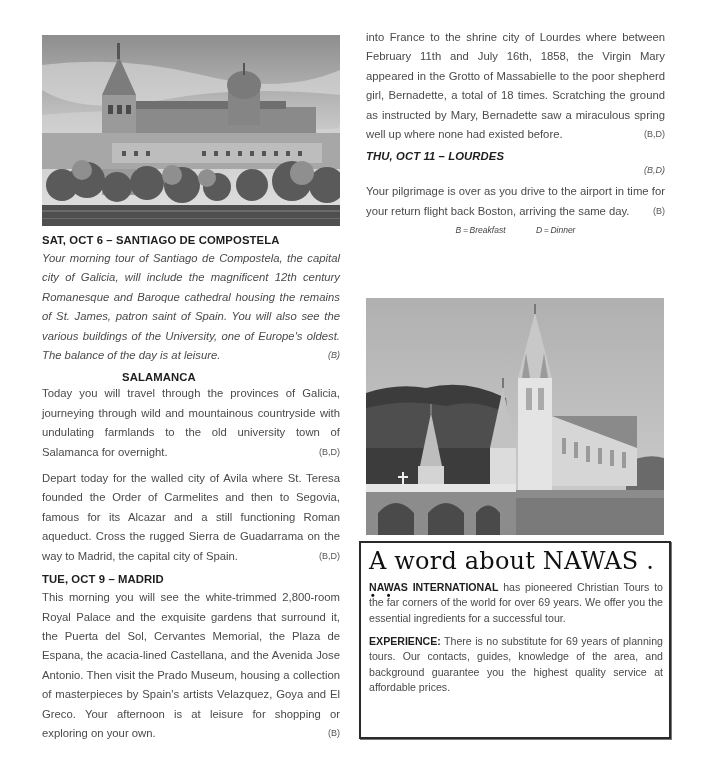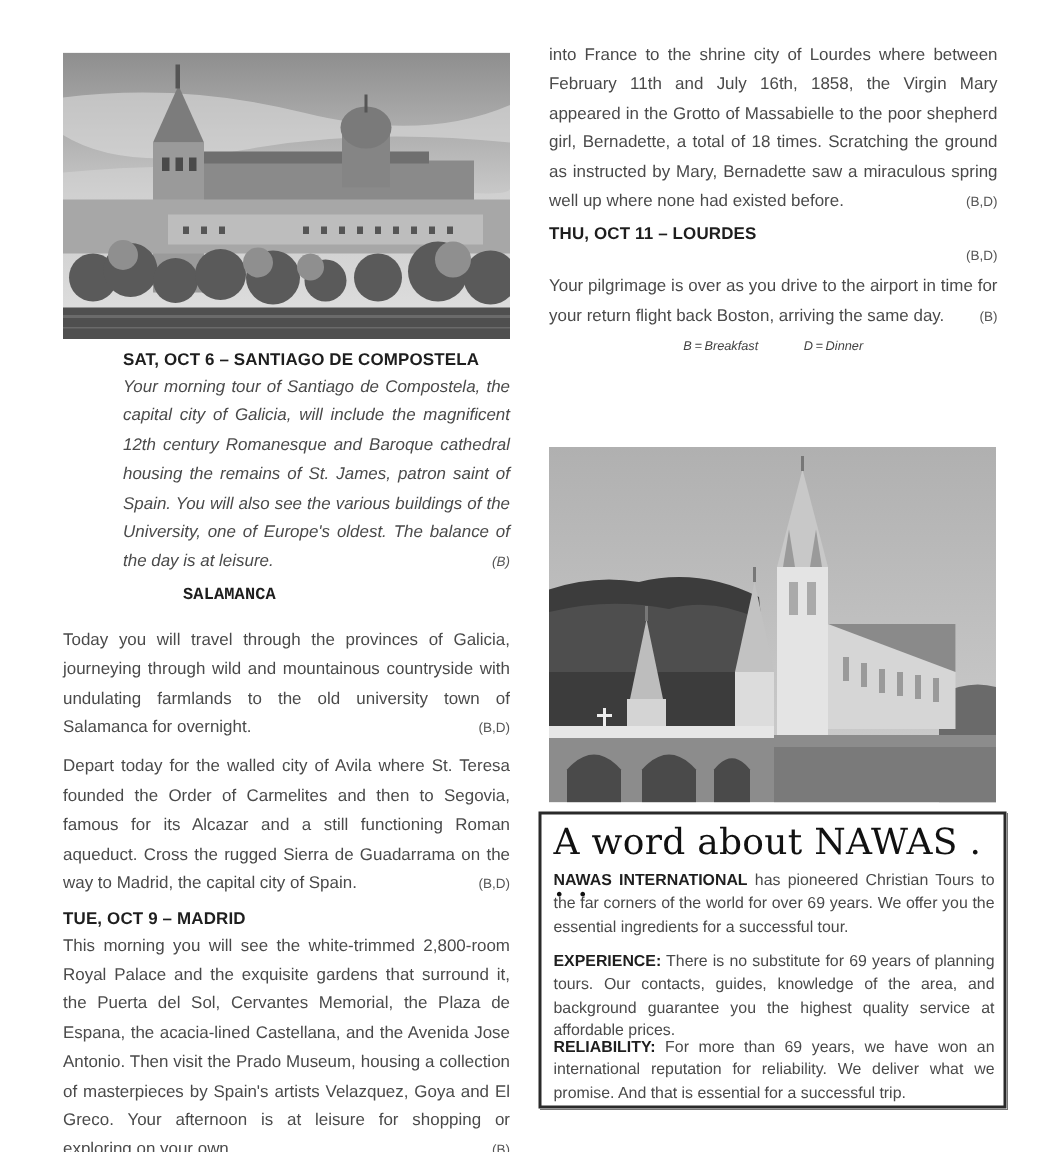--- a/index.html
+++ b/index.html
@@ -5,21 +5,21 @@
   html, body { margin: 0; padding: 0; background: #ffffff; }
   body { width: 706px; height: 768px; position: relative; overflow: hidden;
          font-family: "Liberation Sans", sans-serif; color: #3a3a3a; }
   .col { position: absolute; }
   #col-left { left: 42px; top: 35px; width: 298px; }
   #col-right { left: 366px; top: 28px; width: 299px; }
   .photo { position: relative; overflow: hidden; }
   .day { margin: 0; }
   .day h3 { margin: 0; font-size: 11.3px; font-weight: bold; color: #1e1e1e;
             line-height: 13px; letter-spacing: 0.1px; }
-  .day h3 .indent { display: block; padding-left: 80px; font-family: Liberation Mono, monospace; }
+  .day h3 .indent { display: block; padding-left: 80px; }
   .day p { margin: 0; font-size: 11.3px; line-height: 19.4px; text-align: justify;
            text-align-last: left; color: #4a4a4a; }
   .meal { float: right; font-size: 9px; color: #555; }
   .meal-line { display: block; text-align: right; font-size: 9px; color: #555; line-height: 14px; }
   .legend { font-size: 8.5px; font-style: italic; color: #444; text-align: center; margin-top: 4px; }
   .legend span { margin: 0 14px; }
   #nawas-box { position: absolute; left: 359px; top: 541px; width: 308px; height: 194px;
                border: 2px solid #2a2a2a; box-shadow: 1px 1px 0 #777; padding: 0; }
   #nawas-box h2 { margin: 0; position: absolute; left: 8px; top: 4px;
                   font-family: "DejaVu Serif", serif; font-weight: normal; font-size: 24px;
@@ -93,33 +93,33 @@
           <circle cx="260" cy="138" r="12"></circle>
           <circle cx="40" cy="135" r="10"></circle>
       </g>
 
       <rect x="0" y="170" width="298" height="21" fill="#4f4f4f"></rect>
       <rect x="0" y="175" width="298" height="2" fill="#6a6a6a"></rect>
       <rect x="0" y="183" width="298" height="1" fill="#6a6a6a"></rect>
     </svg>
   </div>
 
-  <div class="day" style="margin-top:8px;margin-left:40px;">
+  <div class="day" style="margin-top:8px;">
     <h3>SAT, OCT 6 – SANTIAGO DE COMPOSTELA</h3>
     <p style="margin-top:2px;font-style:italic;">
       <span>Your morning tour of Santiago de Compostela, the capital city of Galicia, will include the magnificent 12th century Romanesque and Baroque cathedral housing the remains of St. James, patron saint of Spain. You will also see the various buildings of the University, one of Europe's oldest. The balance of the day is at leisure.</span>
       <span class="meal">(B)</span>
     </p>
   </div>
 
   <div class="day" style="margin-top:6px;">
     <h3>
       <span class="indent">SALAMANCA</span>
     </h3>
-    <p style="margin-top:14px;">
+    <p style="margin-top:0;">
       <span>Today you will travel through the provinces of Galicia, journeying through wild and mountainous countryside with undulating farmlands to the old university town of Salamanca for overnight.</span>
       <span class="meal">(B,D)</span>
     </p>
   </div>
 
   <div class="day" style="margin-top:7px;">
     <p style="margin-top:2px;">
       <span>Depart today for the walled city of Avila where St. Teresa founded the Order of Carmelites and then to Segovia, famous for its Alcazar and a still functioning Roman aqueduct. Cross the rugged Sierra de Guadarrama on the way to Madrid, the capital city of Spain.</span>
       <span class="meal">(B,D)</span>
     </p>
@@ -136,21 +136,21 @@
 </div>
 
 <div id="col-right" class="col">
   <div class="day">
     <p>
       <span>into France to the shrine city of Lourdes where between February 11th and July 16th, 1858, the Virgin Mary appeared in the Grotto of Massabielle to the poor shepherd girl, Bernadette, a total of 18 times. Scratching the ground as instructed by Mary, Bernadette saw a miraculous spring well up where none had existed before.</span>
       <span class="meal">(B,D)</span>
     </p>
   </div>
 
-  <div class="day" style="margin-top:6px;">
+  <div class="day" style="margin-top:6px;font-style:italic;">
     <h3>THU, OCT 11 – LOURDES</h3>
     <span class="meal-line">(B,D)</span>
   </div>
 
   <div class="day" style="margin-top:5px;">
     <p style="margin-top:2px;">
       <span>Your pilgrimage is over as you drive to the airport in time for your return flight back Boston, arriving the same day.</span>
       <span class="meal">(B)</span>
     </p>
   </div>
@@ -216,16 +216,13 @@
 </div>
 
 <div id="nawas-box">
   <h2>A word about NAWAS . . .</h2>
   <p class="nawas-para" style="top:37px;">
     <b>NAWAS INTERNATIONAL</b><span> has pioneered Christian Tours to the far corners of the world for over 69 years. We offer you the essential ingredients for a successful tour.</span>
   </p>
   <p class="nawas-para" style="top:91px;">
     <b>EXPERIENCE:</b><span> There is no substitute for 69 years of planning tours. Our contacts, guides, knowledge of the area, and background guarantee you the highest quality service at affordable prices.</span>
   </p>
-  <p class="nawas-para" style="top:148px;">
-    <b>RELIABILITY:</b><span> For more than 69 years, we have won an international reputation for reliability. We deliver what we promise. And that is essential for a successful trip.</span>
-  </p>
 </div>
 
 </body></html>

